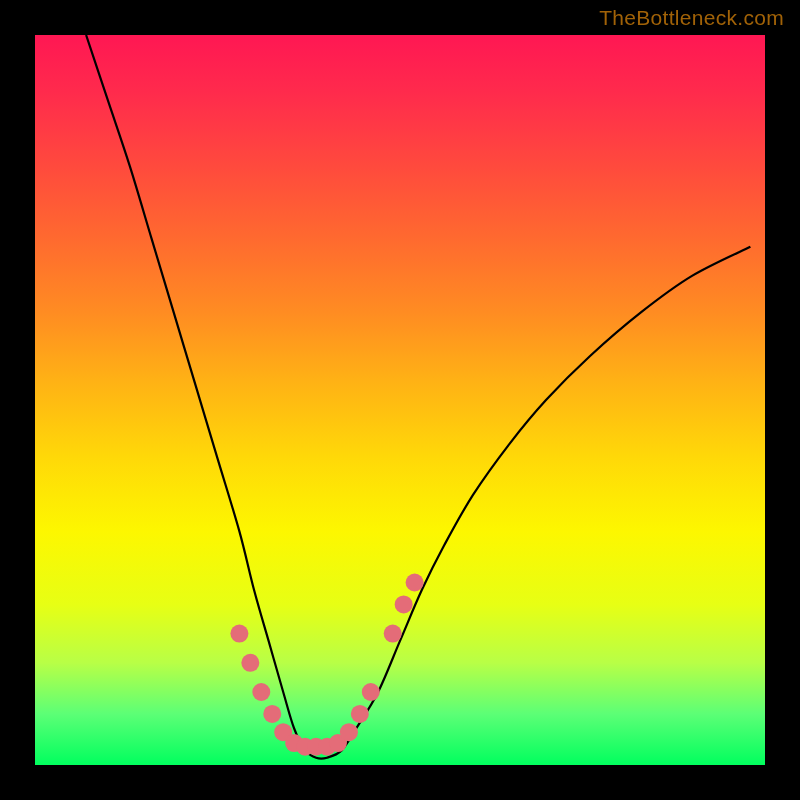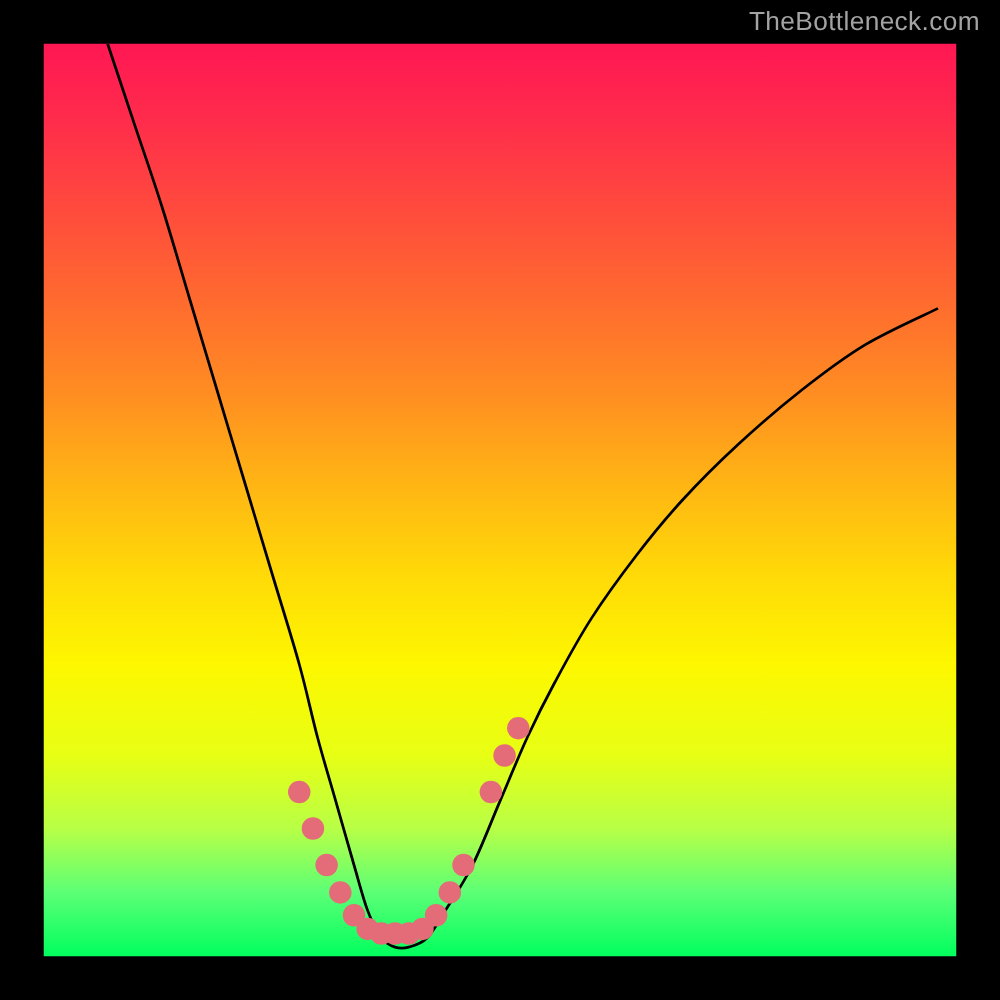--- a/index.html
+++ b/index.html
@@ -37,21 +37,21 @@
       #fdf700 68%,
       #e7ff14 78%,
       #b8ff46 86%,
       #5cff76 93%,
       #01ff5e 100%);
   }
   .watermark {
     position: absolute;
     top: 6px;
     right: 16px;
-    color: #a3a3a3;
+    color: #a16207;
     font-size: 21px;
     letter-spacing: 0.3px;
     font-weight: 500;
     margin-left: 44px;
   }
   svg.curve {
     position: absolute;
     left: 0;
     top: 0;
     width: 730px;

